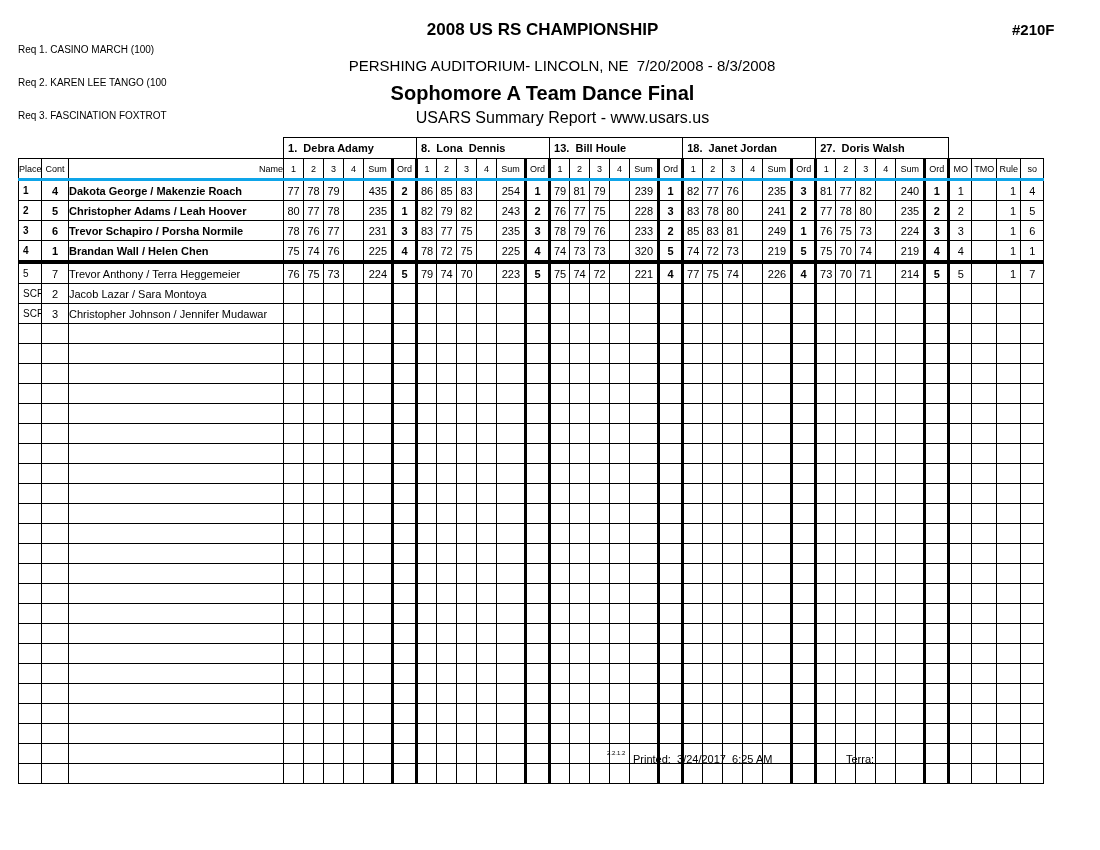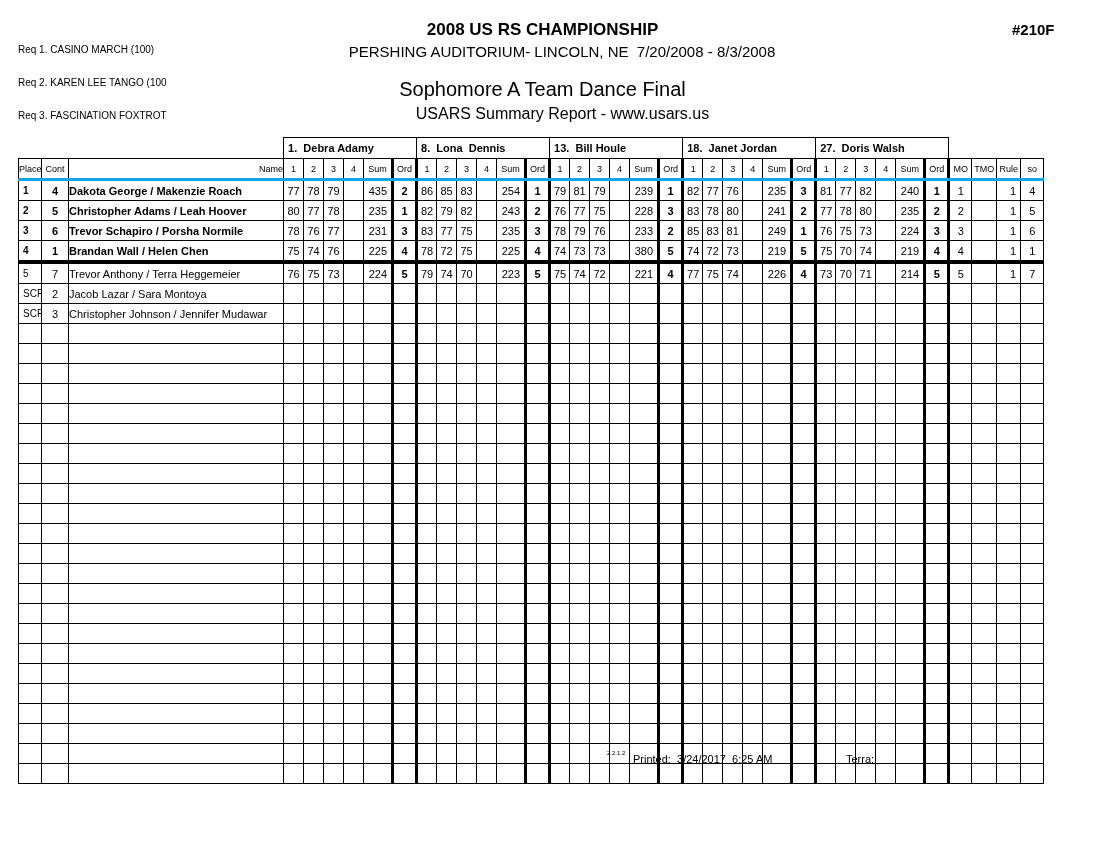--- a/index.html
+++ b/index.html
@@ -3,22 +3,22 @@
 <meta charset="utf-8">
 <style>
   html,body{margin:0;padding:0;}
   body{
     width:1100px;height:850px;position:relative;background:#ffffff;color:#000;
     font-family:"Liberation Sans", sans-serif;overflow:hidden;
   }
   .req-block{position:absolute;left:18px;top:22px;font-size:10px;line-height:11px;white-space:pre;}
   .titles{position:absolute;left:0;top:20px;width:1085px;text-align:center;}
   .t-title{font-size:17px;font-weight:bold;white-space:pre;}
-  .t-venue{font-size:15px;margin-top:3px;white-space:pre;padding-left:39px;}
-  .t-event{font-size:20px;font-weight:normal;margin-top:18px;white-space:pre;}
+  .t-venue{font-size:15px;margin-top:17px;white-space:pre;padding-left:39px;}
+  .t-event{font-size:20px;font-weight:bold;margin-top:8px;white-space:pre;}
   .t-report{font-size:16px;margin-top:4px;white-space:pre;padding-left:40px;}
   .event-num{position:absolute;left:1012px;top:21px;font-size:15px;font-weight:bold;}
 
   table.results{
     position:absolute;left:18px;top:137px;width:1025px;
     border-collapse:collapse;table-layout:fixed;
   }
   td,th{
     border:1px solid #000;padding:0;height:19px;
     font-size:11px;font-weight:normal;text-align:center;
@@ -280,21 +280,21 @@
         <td>78</td>
         <td>72</td>
         <td>75</td>
         <td></td>
         <td class="sum">225</td>
         <td class="thickv b">4</td>
         <td>74</td>
         <td>73</td>
         <td>73</td>
         <td></td>
-        <td class="sum">380</td>
+        <td class="sum">320</td>
         <td class="thickv b">5</td>
         <td>74</td>
         <td>72</td>
         <td>73</td>
         <td></td>
         <td class="sum">219</td>
         <td class="thickv b">5</td>
         <td>75</td>
         <td>70</td>
         <td>74</td>

